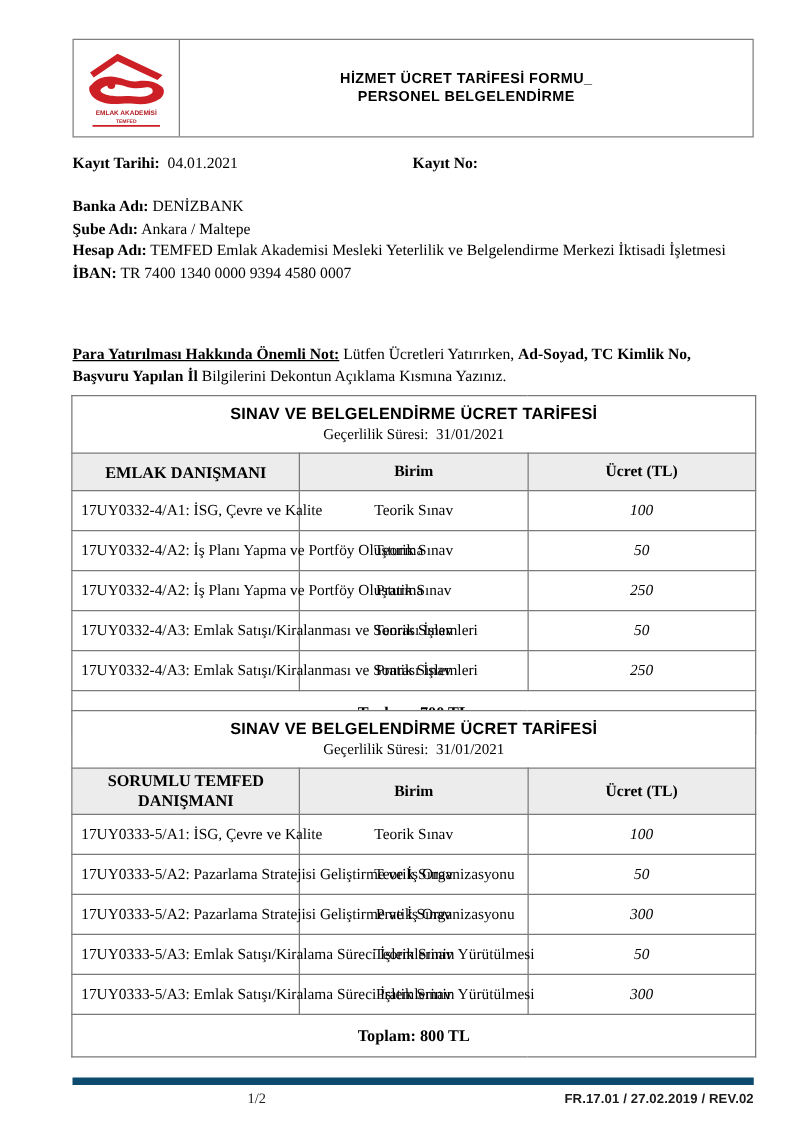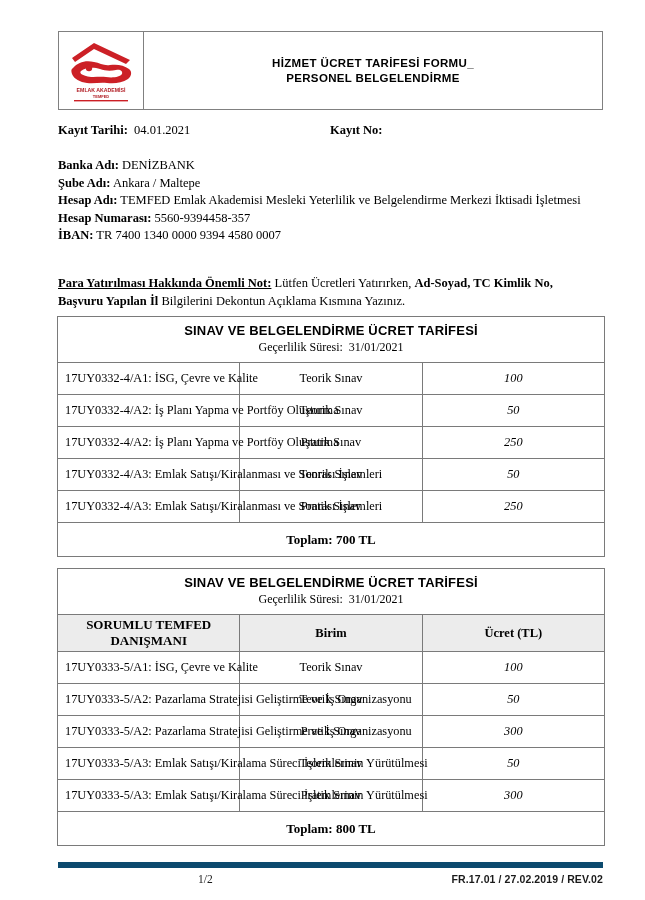--- a/index.html
+++ b/index.html
@@ -232,37 +232,41 @@
 
   <div class="meta-row">
     <span><b>Kayıt Tarihi:</b>&nbsp; <span>04.01.2021</span></span>
     <span class="kayit-no"><b>Kayıt No:</b> <span></span></span>
   </div>
 
   <div class="bank-block">
     <div class="line"><b>Banka Adı:</b> <span>DENİZBANK</span></div>
     <div class="line"><b>Şube Adı:</b> <span>Ankara / Maltepe</span></div>
     <div class="line wrap"><b>Hesap Adı:</b> <span>TEMFED Emlak Akademisi Mesleki Yeterlilik ve Belgelendirme Merkezi İktisadi İşletmesi</span></div>
-    <div class="line"><b>Hesap Numarası:</b> <span>5560-9394458-357</span></div>
     <div class="line"><b>İBAN:</b> <span>TR 7400 1340 0000 9394 4580 0007</span></div>
   </div>
 
   <div class="note-block">
     <span class="note-label">Para Yatırılması Hakkında Önemli Not:</span><span> Lütfen Ücretleri Yatırırken, </span><b>Ad-Soyad, TC Kimlik No, Başvuru Yapılan İl</b><span> Bilgilerini Dekontun Açıklama Kısmına Yazınız.</span>
   </div>
 
   <table class="fee-table" style="top:316px;">
     <tbody>
       <tr>
         <td class="tbl-title-cell" colspan="3">
           <div class="tbl-title">SINAV VE BELGELENDİRME ÜCRET TARİFESİ</div>
           <div class="tbl-sub"><span>Geçerlilik Süresi:</span>&nbsp; <span>31/01/2021</span></div>
         </td>
       </tr>
       <tr>
+        <th class="colhead" style="width:403px;">EMLAK DANIŞMANI</th>
+        <th class="colhead small" style="width:77px;">Birim</th>
+        <th class="colhead small" style="width:68px;">Ücret (TL)</th>
+      </tr>
+      <tr>
         <td class="row-cell">17UY0332-4/A1: İSG, Çevre ve Kalite</td>
         <td class="row-unit">Teorik Sınav</td>
         <td class="row-fee">100</td>
       </tr>
       <tr>
         <td class="row-cell">17UY0332-4/A2: İş Planı Yapma ve Portföy Oluşturma</td>
         <td class="row-unit">Teorik Sınav</td>
         <td class="row-fee">50</td>
       </tr>
       <tr>

